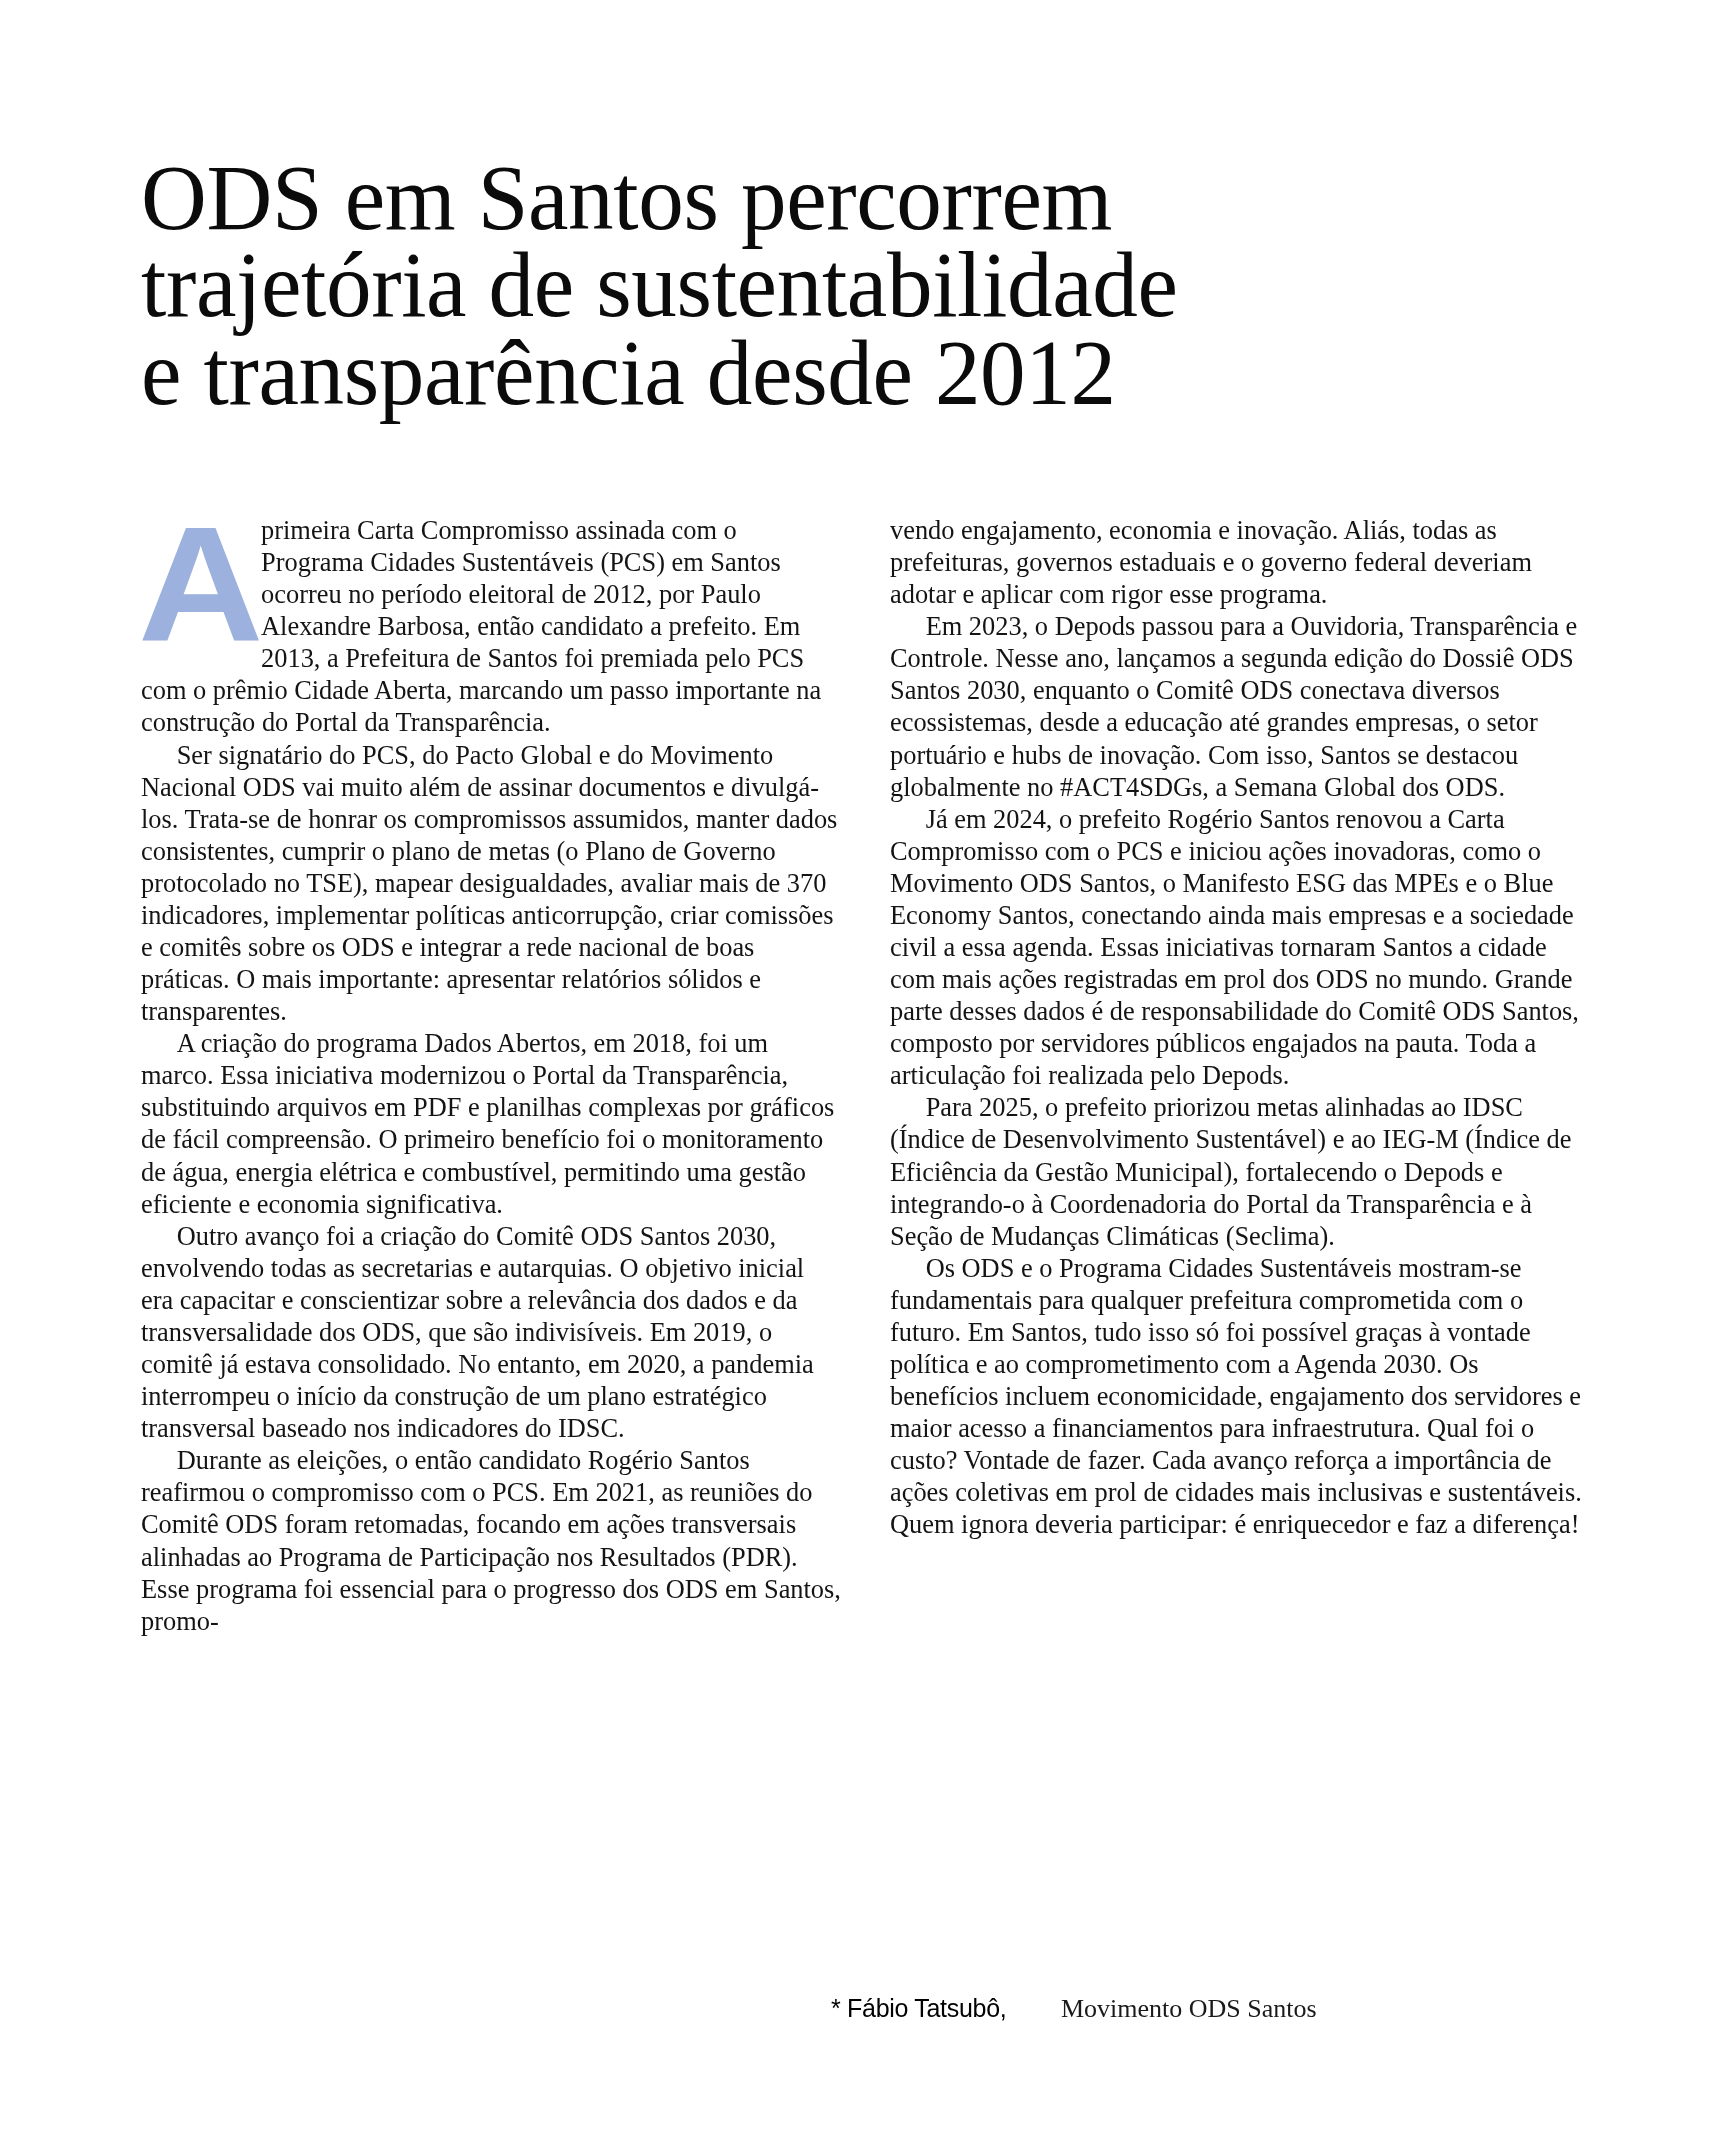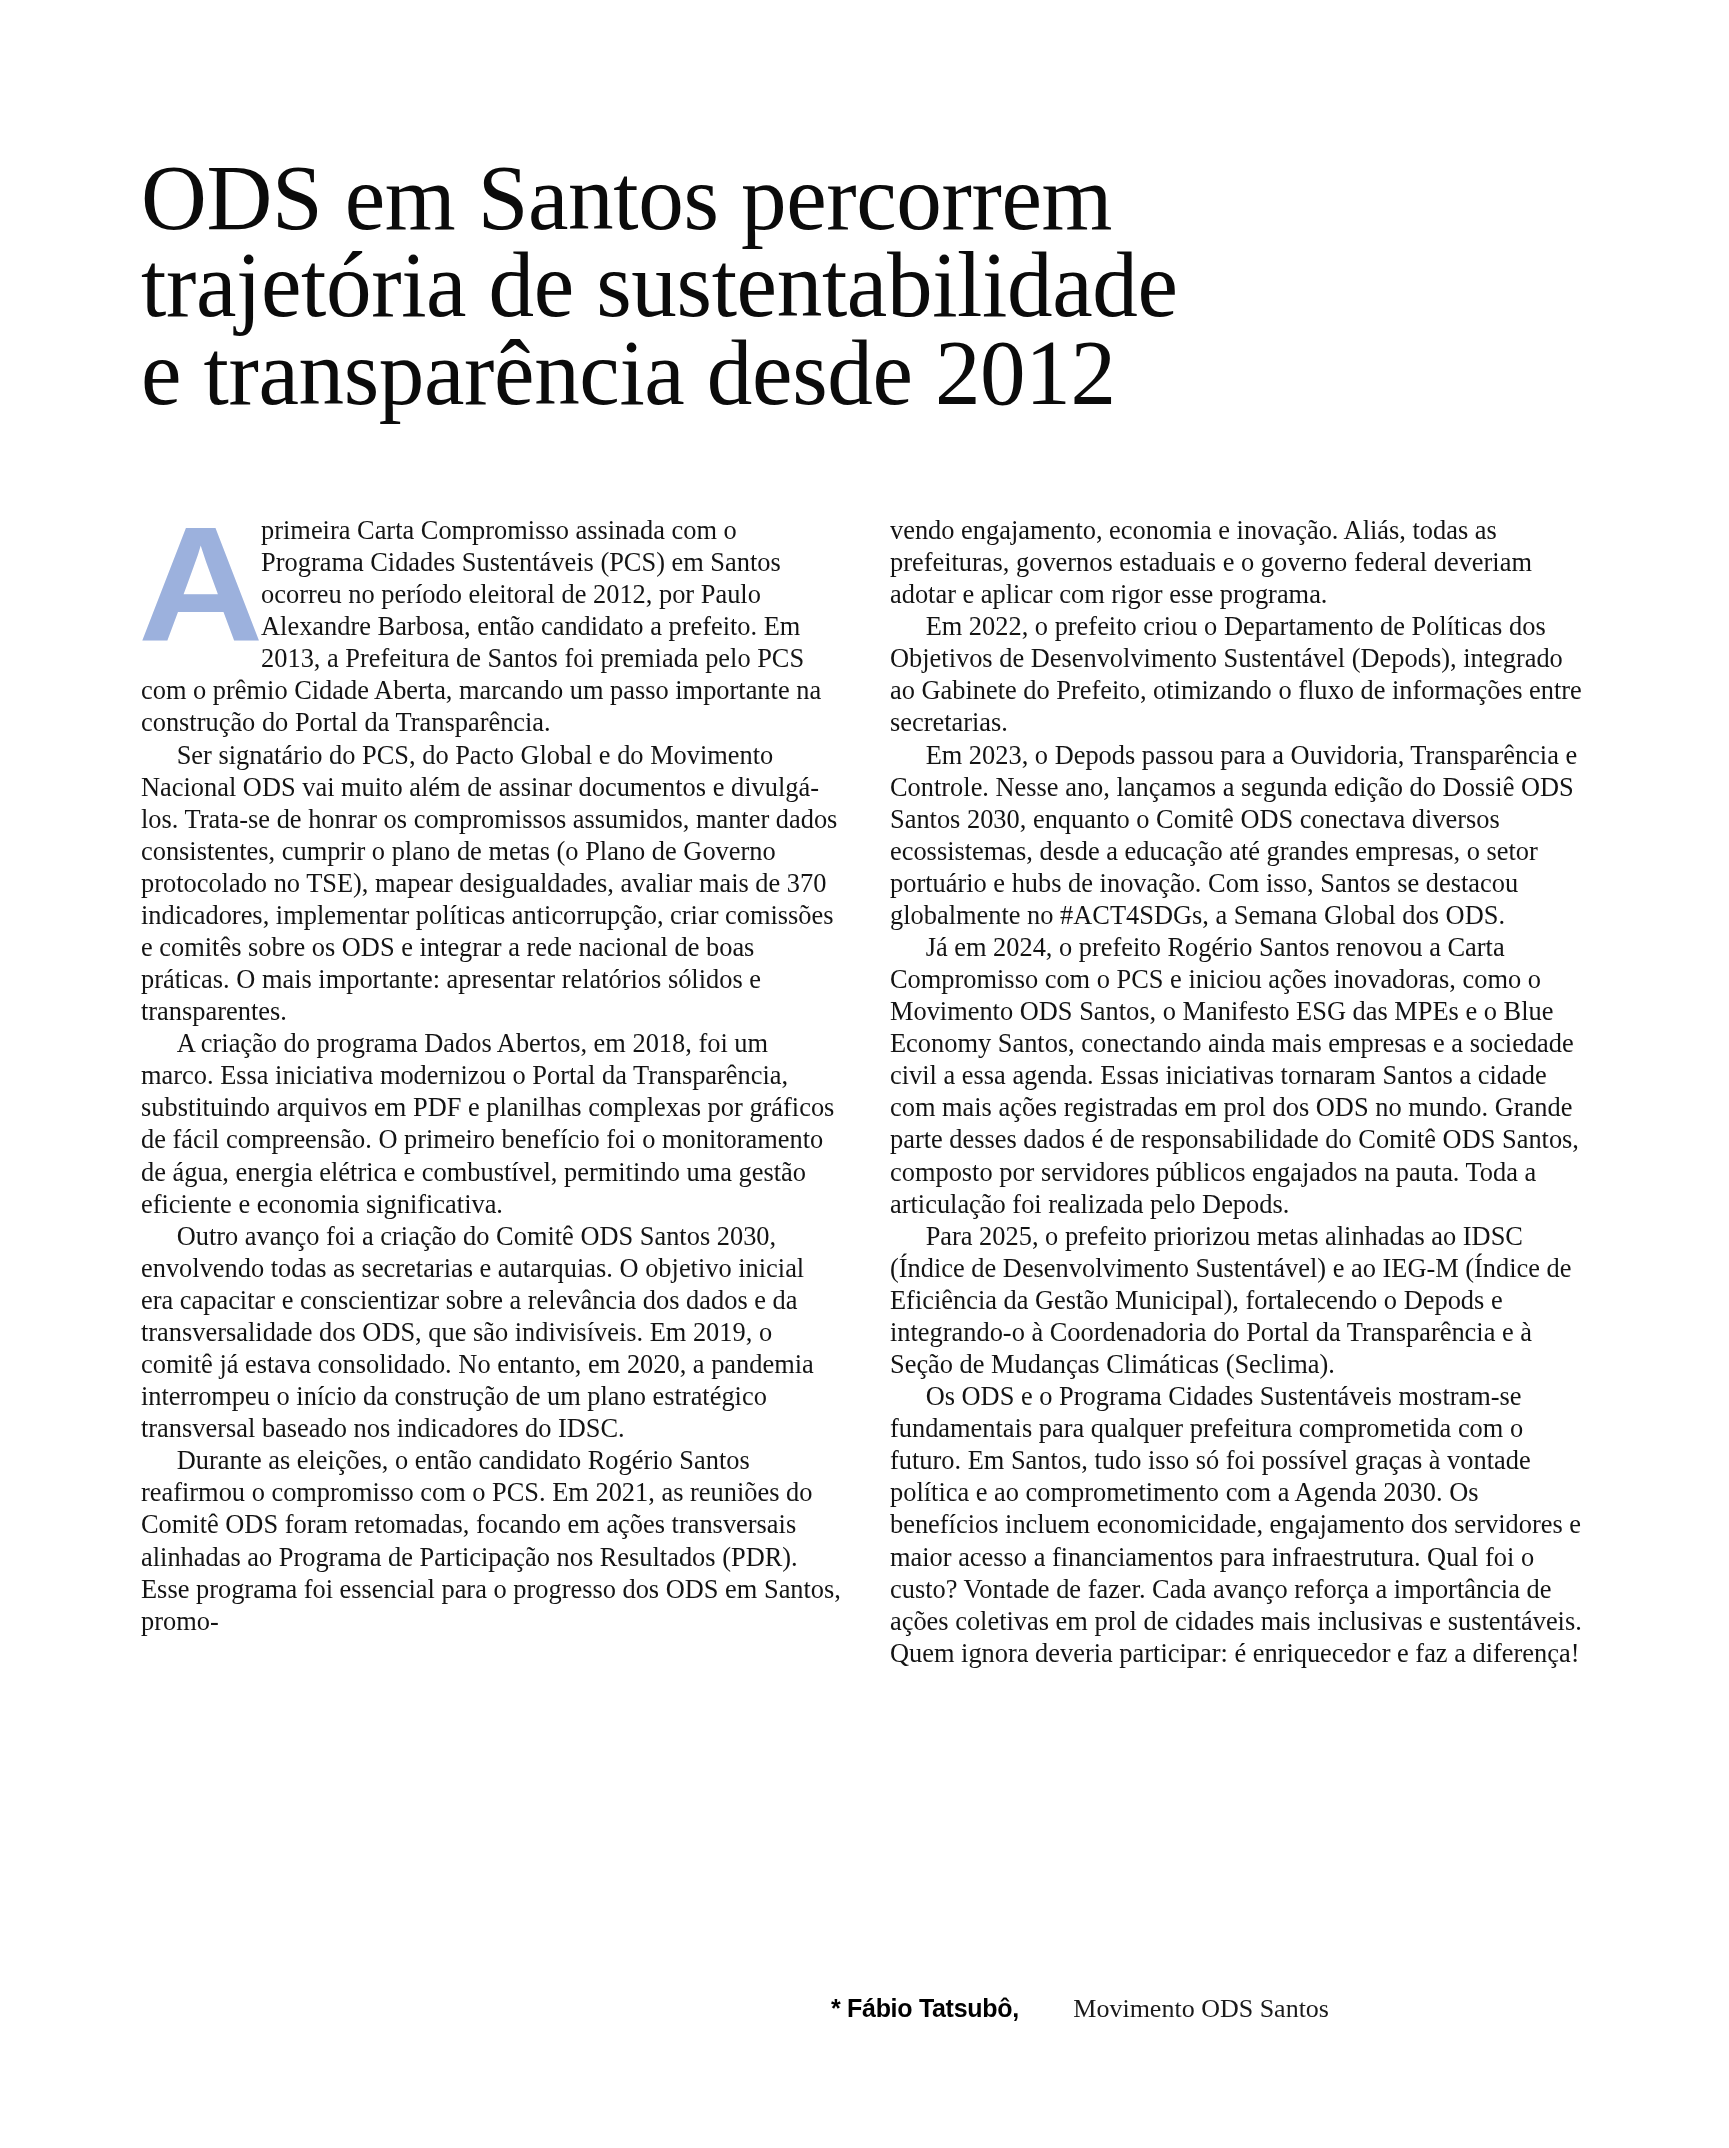--- a/index.html
+++ b/index.html
@@ -93,21 +93,21 @@
     position: absolute;
     left: 831px;
     top: 1995px;
     font-size: 26px;
     line-height: 1.1;
     white-space: nowrap;
     color: #141414;
   }
   .byline .author {
     font-family: "Liberation Sans", "DejaVu Sans", sans-serif;
-    font-weight: 700;
+    font-weight: 400;
     font-size: 25px;
     letter-spacing: -0.3px;
     color: #000000;
   }
   .byline .affil {
     font-family: "Liberation Serif", "DejaVu Serif", serif;
     font-weight: 400;
     color: #1a1a1a;
     margin-left: 48px;
   }
@@ -128,21 +128,20 @@
     <div class="col col-left">
       <p class="first"><span class="dropcap">A</span><span>primeira Carta Compromisso assinada com o Programa Cidades Sustentáveis (PCS) em Santos ocorreu no período eleitoral de 2012, por Paulo Alexandre Barbosa, então candidato a prefeito. Em 2013, a Prefeitura de Santos foi premiada pelo PCS com o prêmio Cidade Aberta, marcando um passo importante na construção do Portal da Transparência.</span></p>
       <p>Ser signatário do PCS, do Pacto Global e do Movimento Nacional ODS vai muito além de assinar documentos e divulgá-los. Trata-se de honrar os compromissos assumidos, manter dados consistentes, cumprir o plano de metas (o Plano de Governo protocolado no TSE), mapear desigualdades, avaliar mais de 370 indicadores, implementar políticas anticorrupção, criar comissões e comitês sobre os ODS e integrar a rede nacional de boas práticas. O mais importante: apresentar relatórios sólidos e transparentes.</p>
       <p>A criação do programa Dados Abertos, em 2018, foi um marco. Essa iniciativa modernizou o Portal da Transparência, substituindo arquivos em PDF e planilhas complexas por gráficos de fácil compreensão. O primeiro benefício foi o monitoramento de água, energia elétrica e combustível, permitindo uma gestão eficiente e economia significativa.</p>
       <p>Outro avanço foi a criação do Comitê ODS Santos 2030, envolvendo todas as secretarias e autarquias. O objetivo inicial era capacitar e conscientizar sobre a relevância dos dados e da transversalidade dos ODS, que são indivisíveis. Em 2019, o comitê já estava consolidado. No entanto, em 2020, a pandemia interrompeu o início da construção de um plano estratégico transversal baseado nos indicadores do IDSC.</p>
       <p>Durante as eleições, o então candidato Rogério Santos reafirmou o compromisso com o PCS. Em 2021, as reuniões do Comitê ODS foram retomadas, focando em ações transversais alinhadas ao Programa de Participação nos Resultados (PDR). Esse programa foi essencial para o progresso dos ODS em Santos, promo-</p>
     </div>
 
     <div class="col col-right">
       <p class="first">vendo engajamento, economia e inovação. Aliás, todas as prefeituras, governos estaduais e o governo federal deveriam adotar e aplicar com rigor esse programa.</p>
-      <p>Em 2022, o prefeito criou o Departamento de Políticas dos Objetivos de Desenvolvimento Sustentável (Depods), integrado ao Gabinete do Prefeito, otimizando o fluxo de informações entre secretarias.</p>
       <p>Em 2023, o Depods passou para a Ouvidoria, Transparência e Controle. Nesse ano, lançamos a segunda edição do Dossiê ODS Santos 2030, enquanto o Comitê ODS conectava diversos ecossistemas, desde a educação até grandes empresas, o setor portuário e hubs de inovação. Com isso, Santos se destacou globalmente no #ACT4SDGs, a Semana Global dos ODS.</p>
       <p>Já em 2024, o prefeito Rogério Santos renovou a Carta Compromisso com o PCS e iniciou ações inovadoras, como o Movimento ODS Santos, o Manifesto ESG das MPEs e o Blue Economy Santos, conectando ainda mais empresas e a sociedade civil a essa agenda. Essas iniciativas tornaram Santos a cidade com mais ações registradas em prol dos ODS no mundo. Grande parte desses dados é de responsabilidade do Comitê ODS Santos, composto por servidores públicos engajados na pauta. Toda a articulação foi realizada pelo Depods.</p>
       <p>Para 2025, o prefeito priorizou metas alinhadas ao IDSC (Índice de Desenvolvimento Sustentável) e ao IEG-M (Índice de Eficiência da Gestão Municipal), fortalecendo o Depods e integrando-o à Coordenadoria do Portal da Transparência e à Seção de Mudanças Climáticas (Seclima).</p>
       <p>Os ODS e o Programa Cidades Sustentáveis mostram-se fundamentais para qualquer prefeitura comprometida com o futuro. Em Santos, tudo isso só foi possível graças à vontade política e ao comprometimento com a Agenda 2030. Os benefícios incluem economicidade, engajamento dos servidores e maior acesso a financiamentos para infraestrutura. Qual foi o custo? Vontade de fazer. Cada avanço reforça a importância de ações coletivas em prol de cidades mais inclusivas e sustentáveis. Quem ignora deveria participar: é enriquecedor e faz a diferença!</p>
     </div>
 
   </div>
 
   <div class="byline">
     <span class="author">* Fábio Tatsubô,</span><span class="affil"> Movimento ODS Santos</span>

